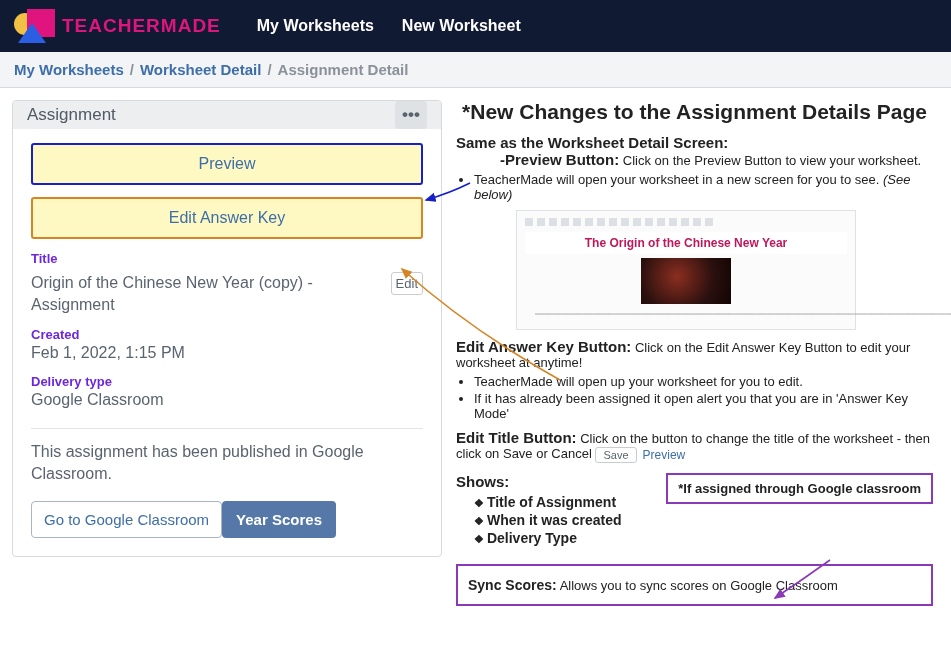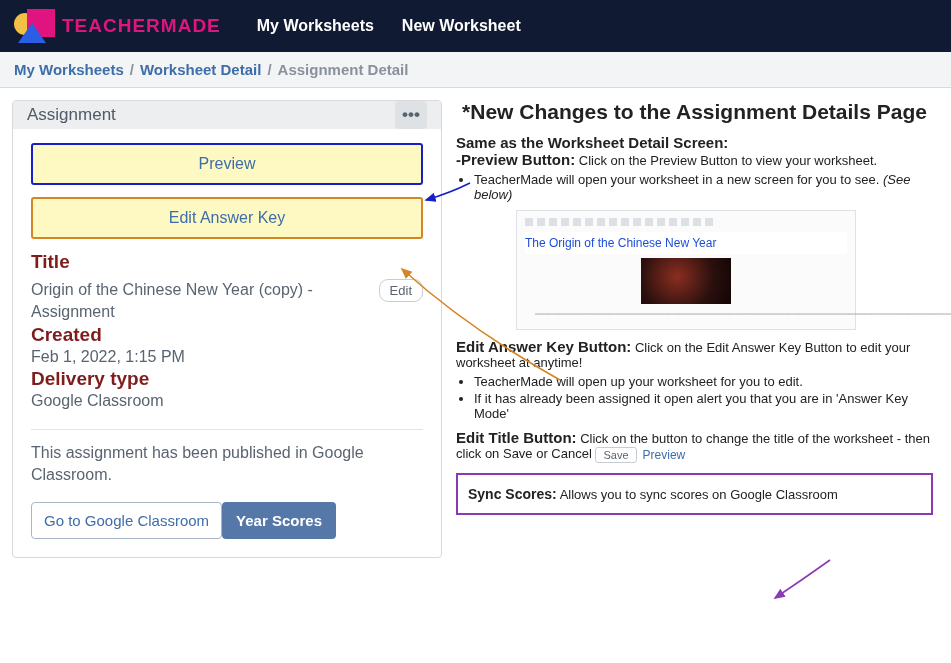--- a/index.html
+++ b/index.html
@@ -98,26 +98,26 @@
     text-align: center;
     color: var(--link-blue);
     background: #fef9c3;
     font-size: 16px;
     border-radius: 3px;
     margin-bottom: 12px;
     cursor: pointer;
   }
   .big-btn.preview { border: 2px solid #1720c8; }
   .big-btn.answerkey { border: 2px solid var(--orange); }
-  .field-label { font-weight: 700; font-size: 19px; color: #7f1d1d; }
+  .field-label { font-weight: 700; font-size: 13px; margin-top: 10px; color: #6d28d9; }
   .field-row { display:flex; align-items:flex-start; gap:10px; margin-top:6px;}
   .field-value { color: var(--text-muted); font-size: 16px; flex:1; line-height:1.4;}
   .edit-btn {
     border: 1px solid #c9cdd2; background: #fff; color: #5a6470;
-    font-size: 13px; padding: 3px 10px; border-radius: 9px; cursor:pointer;
+    font-size: 13px; padding: 3px 4px; border-radius: 3px; cursor:pointer;
   }
   .divider { height:1px; background: #e2e4e7; margin: 16px 0 12px; }
   .published-note { color: var(--text-muted); font-size: 16px; line-height:1.4; }
   .bottom-btns { margin-top: 16px; display:flex; }
   .outline-btn { border:1px solid #a9b5c6; color: var(--link-blue); background:#fff; padding: 9px 12px; border-radius:4px; font-size:15px; cursor:pointer;}
   .solid-btn { background: var(--btn-blue); color:#fff; border:none; padding:9px 14px; border-radius:4px; font-size:15px; cursor:pointer; font-weight:600;}
 
   
   .right { flex:1; font-family: "Helvetica Neue", Arial, sans-serif; font-size: 13px; color:#222; position: relative; padding-right:6px; }
   .right h2 { font-family: "Arial Narrow", Arial, sans-serif; font-stretch: condensed; font-size: 21px; font-weight: 600; text-align: center; margin: 0 0 10px; }
@@ -128,21 +128,21 @@
   .italic { font-style: italic; }
   .mini-screenshot {
     width: 340px; height: 120px; border:1px solid #dfe2e5; margin: 6px 0 8px 60px;
     background: #fbfbfb; font-size: 9px; color:#555; padding: 4px 8px; position:relative;
   }
   .mini-screenshot .toolbar {
     height: 14px;
     display:flex; gap:4px; align-items:center; margin-bottom: 3px;
   }
   .mini-screenshot .toolbar span { display:inline-block; width:8px; height:8px; background:#dcdfe3;}
-  .mini-screenshot .title { color:#1d4ed8; font-size:12px; font-weight:400; background:#fff; padding:4px 0;}
+  .mini-screenshot .title { color:#be185d; text-align:center; font-size:12px; font-weight:700; background:#fff; padding:4px 0;}
   .mini-screenshot .img {
     width: 90px; height: 46px; margin: 4px auto;
     background: radial-gradient(circle at 40% 40%, #8b2e20 0%, #2a100e 60%, #120403 100%);
   }
   .mini-screenshot .para { font-size:6px; color:#aaa; line-height:1.2; padding: 0 10px; }
   .save-cancel { display:inline-flex; gap:6px; vertical-align:middle;align-items:center;}
   .mini-btn { border:1px solid #c9cdd2; background:#fff; color:#5a6470; font-size:11px; padding:1px 7px; border-radius:3px; cursor:pointer;}
   .mini-link { color: var(--link-blue); font-size: 12px; cursor:pointer;}
   .shows-block { display:flex; align-items:flex-start; justify-content: space-between; margin-top:10px;}
   .diamond-list { list-style: none; padding-left: 24px; margin: 2px 0 10px;}
@@ -210,21 +210,21 @@
         <button class="solid-btn">Year Scores</button>
       </div>
     </div>
   </div>
 
   <div class="right">
     <h2>*New Changes to the Assignment Details Page</h2>
 
     <div class="strong fam-narrow" style="font-size:15px;">Same as the Worksheet Detail Screen:</div>
     <div>
-      <span class="strong fam-narrow" style="font-size:15px;">-Preview Button:</span>
+      <span class="strong fam-narrow" style="font-size:15px;margin-left:44px;">-Preview Button:</span>
       <span>Click on the Preview Button to view your worksheet.</span>
     </div>
     <ul>
       <li>
         <span>TeacherMade will open your worksheet in a new screen for you to see.</span>
         <span class="italic">(See below)</span>
       </li>
     </ul>
 
     <div class="mini-screenshot">
@@ -262,20 +262,31 @@
 
     <div>
       <span class="strong fam-narrow" style="font-size:15px;">Edit Title Button:</span>
       <span>Click on the button to change the title of the worksheet - then click on Save or Cancel</span>
       <span class="save-cancel">
         <button class="mini-btn">Save</button>
         <span class="mini-link">Preview</span>
       </span>
     </div>
 
+    <div class="shows-block">
+      <div>
+        <div class="strong fam-narrow" style="font-size:15px;">Shows:</div>
+        <ul class="diamond-list fam-narrow" style="font-size:14px; font-weight:700;">
+          <li>Title of Assignment</li>
+          <li>When it was created</li>
+          <li>Delivery Type</li>
+        </ul>
+      </div>
+      <div class="purple-box fam-narrow">*If assigned through Google classroom</div>
+    </div>
 
     <div class="purple-wide">
       <p>
         <span class="strong fam-narrow" style="font-size:14px;">Sync Scores:</span>
         <span>Allows you to sync scores on Google Classroom</span>
       </p>
     </div>
   </div>
 </div>
 

